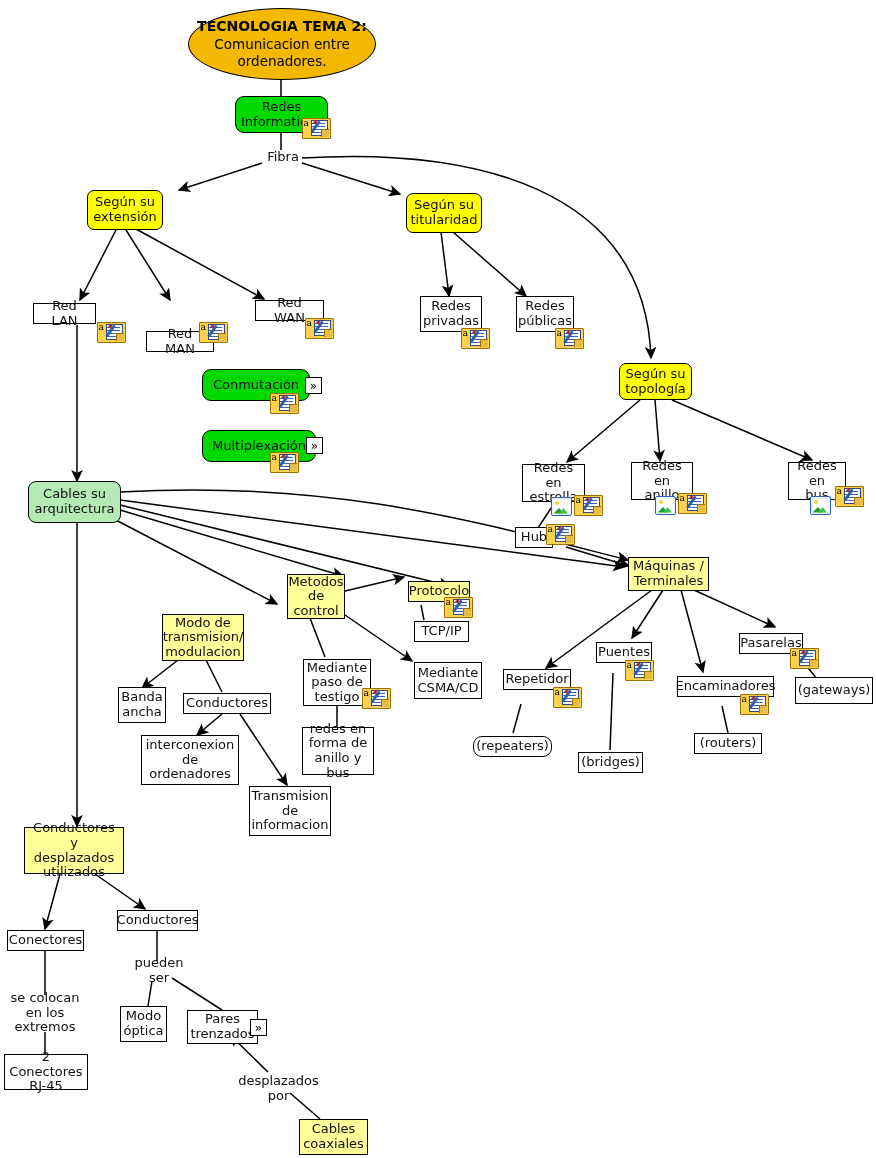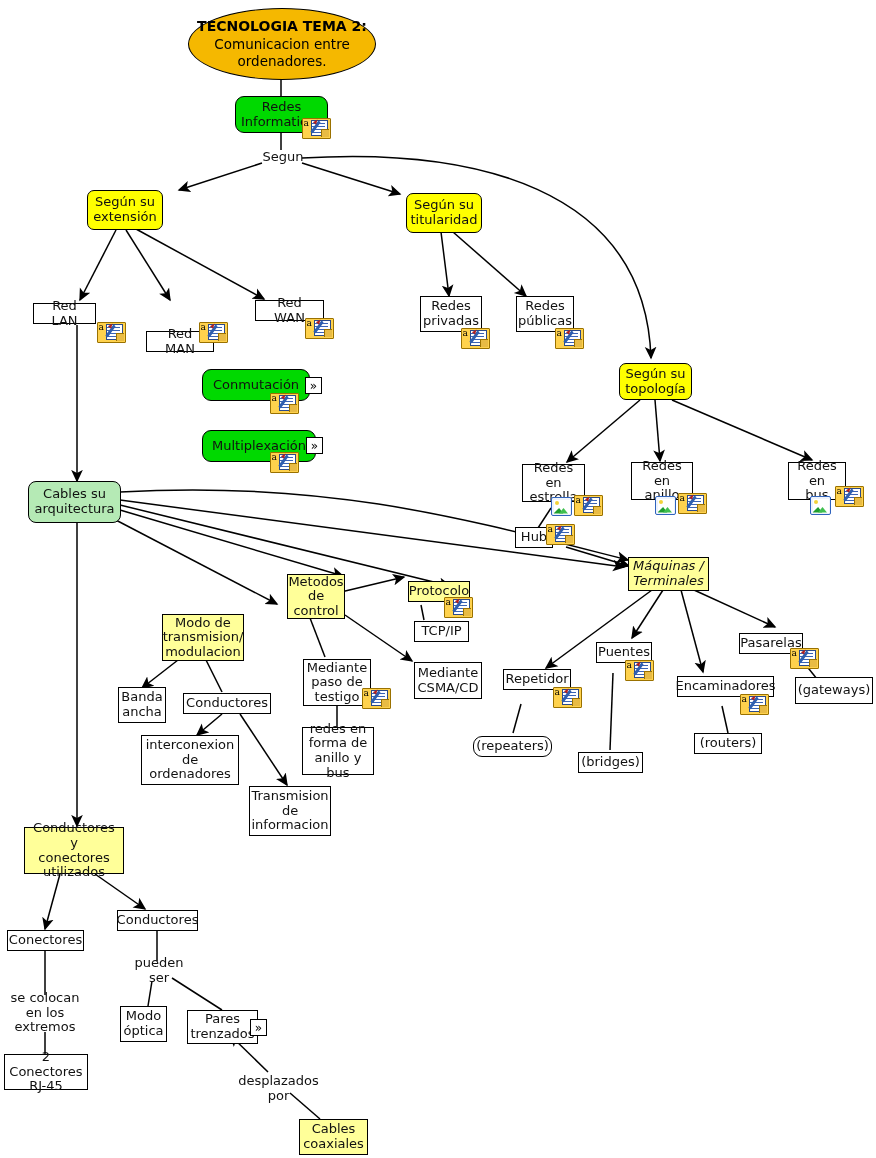--- a/index.html
+++ b/index.html
@@ -169,21 +169,21 @@
     <div class="ln" style="top:5px"></div>
       <div class="ln" style="top:8px"></div>
     <div class="ln" style="top:11px"></div>
       <div class="ln" style="top:14px"></div>
     <div class="a">a</div>
       <div class="pen"></div>
       <div class="tip"></div>
       <div class="fold"></div>
   </div>
 
-  <div class="node lbl" style="left:262px;top:150px;width:42px;height:15px;">Segun</div>
+  <div class="node lbl" style="left:262px;top:150px;width:42px;height:15px;">Fibra</div>
 
   <div class="node yround" style="left:87px;top:190px;width:76px;height:40px;">Según su
 extensión</div>
 
   <div class="node yround" style="left:406px;top:193px;width:76px;height:40px;">Según su
 titularidad</div>
 
   <div class="node yround" style="left:619px;top:363px;width:73px;height:37px;">Según su
 topología</div>
 
@@ -362,21 +362,21 @@
       <div class="ln" style="top:14px"></div>
     <div class="a">a</div>
       <div class="pen"></div>
       <div class="tip"></div>
       <div class="fold"></div>
   </div>
 
   <div class="node pgreen" style="left:28px;top:481px;width:93px;height:42px;">Cables su
 arquitectura</div>
 
-  <div class="node yel" style="left:628px;top:557px;width:81px;height:34px;font-style:italic;">Máquinas /
+  <div class="node yel" style="left:628px;top:557px;width:81px;height:34px;">Máquinas /
 Terminales</div>
 
   <div class="node yel" style="left:287px;top:574px;width:58px;height:45px;">Metodos
 de
 control</div>
 
   <div class="node yel" style="left:408px;top:581px;width:62px;height:21px;">Protocolo</div>
   <div class="note" style="left:444px;top:597px;">
     <div class="paper"></div>
       <div class="sheet"></div>
@@ -487,21 +487,21 @@
       <div class="tip"></div>
       <div class="fold"></div>
   </div>
 
   <div class="node plain" style="left:473px;top:736px;width:79px;height:21px;border-radius:9px;">(repeaters)</div>
   <div class="node plain" style="left:578px;top:752px;width:65px;height:21px;">(bridges)</div>
   <div class="node plain" style="left:694px;top:733px;width:68px;height:21px;">(routers)</div>
   <div class="node plain" style="left:795px;top:677px;width:78px;height:27px;">(gateways)</div>
 
   <div class="node yel" style="left:24px;top:827px;width:100px;height:47px;">Conductores y
-conectores
+desplazados
 utilizados</div>
 
   <div class="node plain" style="left:7px;top:930px;width:77px;height:21px;">Conectores</div>
 
   <div class="node plain" style="left:117px;top:910px;width:81px;height:21px;">Conductores</div>
 
   <div class="node lbl" style="left:5px;top:994px;width:80px;height:38px;">se colocan
 en los
 extremos</div>
 

